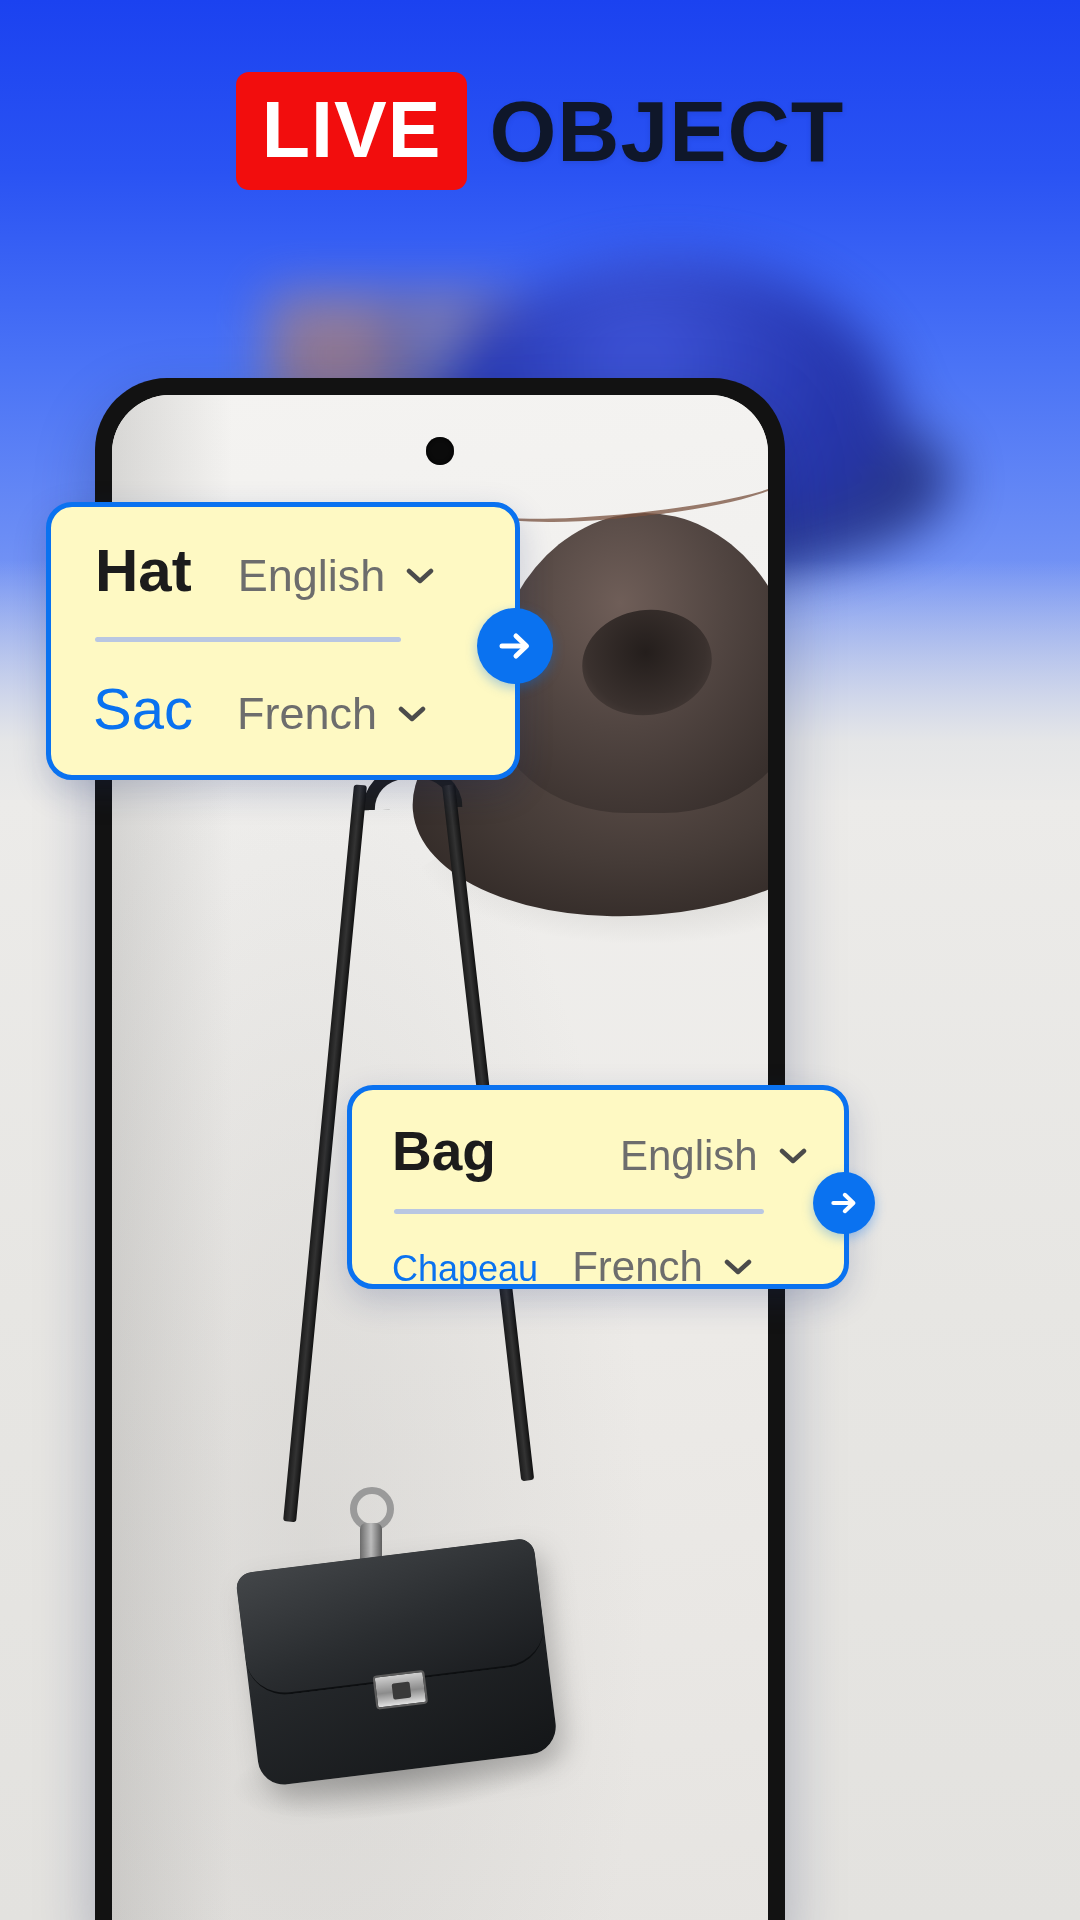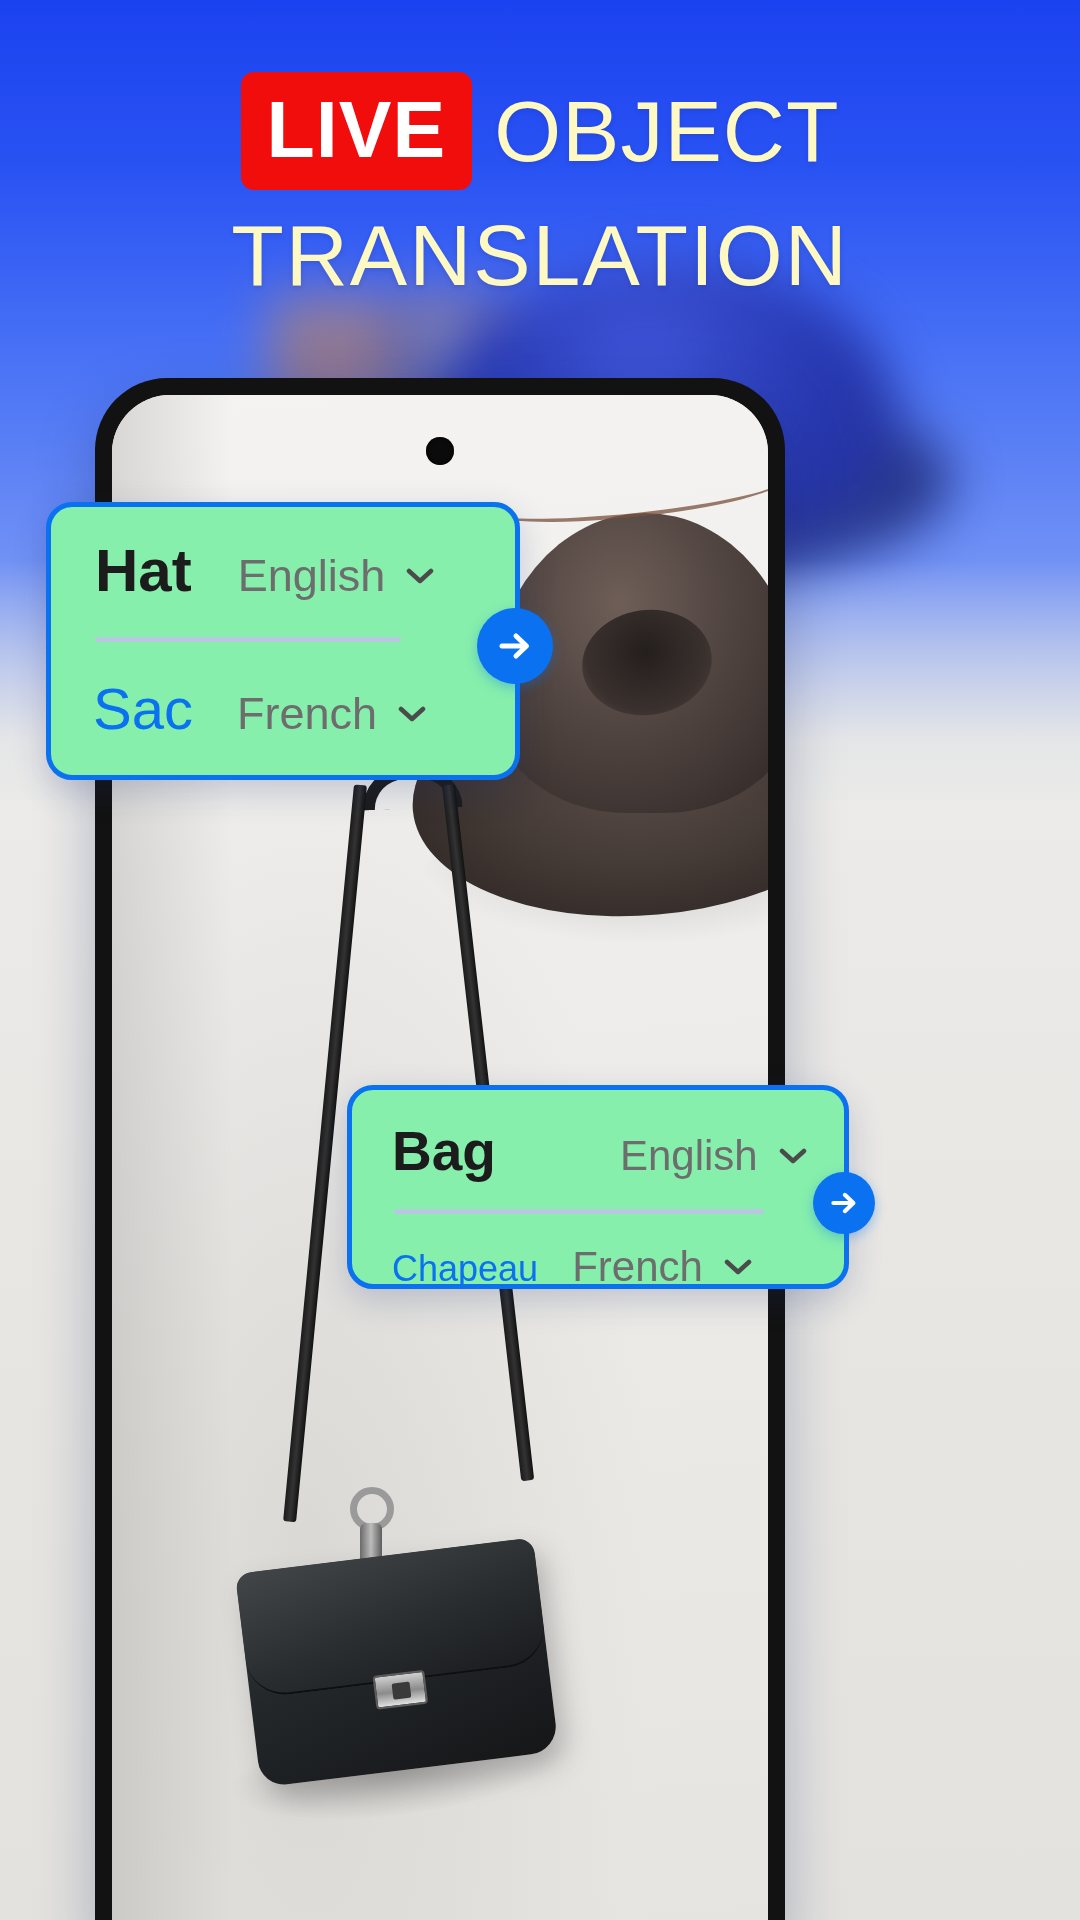--- a/index.html
+++ b/index.html
@@ -76,23 +76,23 @@
     color:#ffffff;
     font-size:79px;
     font-weight:bold;
     letter-spacing:1px;
     line-height:1;
     padding:18px 26px 21px 26px;
     border-radius:13px;
     font-family:"Liberation Sans", sans-serif;
   }
   .hl-word {
-    color:#fef9c3;
+    color:#0f172a;
     font-size:86px;
-    font-weight:normal;
+    font-weight:bold;
     letter-spacing:1px;
     line-height:1;
     text-shadow:0 2px 5px rgba(20,40,120,.18);
   }
   .hl-row2 { margin-top:22px; }
   .hl-row2 .hl-word { font-size:86px; letter-spacing:2px; }
 
   
   #phone {
     position:absolute;
@@ -240,21 +240,21 @@
   
   #bracket-bag { left:85px; top:680px; width:360px; height:355px; }
   #bracket-bag .br-tl { left:0; top:0; }
   #bracket-bag .br-tr { right:0; top:0; }
   #bracket-bag .br-bl { left:0; bottom:0; }
   #bracket-bag .br-br { right:0; bottom:0; }
 
   
   .tcard {
     position:absolute;
-    background:#86efac;
+    background:#fef9c3;
     border:5px solid #0a72f0;
     border-radius:26px;
     z-index:60;
     box-shadow:0 12px 34px rgba(25,45,110,.20);
     padding:34px 34px 30px 40px;
   }
   #card-hat { left:46px; top:502px; width:474px; height:278px; }
   #card-bag { left:347px; top:1085px; width:502px; height:204px; }
 
   .tcard-row { display:flex; align-items:baseline; }
@@ -328,23 +328,20 @@
     <div class="bg-bluehat"></div>
   </div>
   <div class="bg-fade-bottom"></div>
   <div class="bg-wall-lower"></div>
 </div>
 
 <div id="headline">
   <div class="hl-row">
     <span class="live-badge">LIVE</span>
     <span class="hl-word">OBJECT</span>
-  </div>
-  <div class="hl-row hl-row2">
-    <span class="hl-word">TRANSLATION</span>
   </div>
 </div>
 
 <div id="phone">
   <div class="phone-screen">
 
     <div class="cam-wall"></div>
     <div class="cam-wall-shadow"></div>
 
     <div class="hat-brim-shadow"></div>

